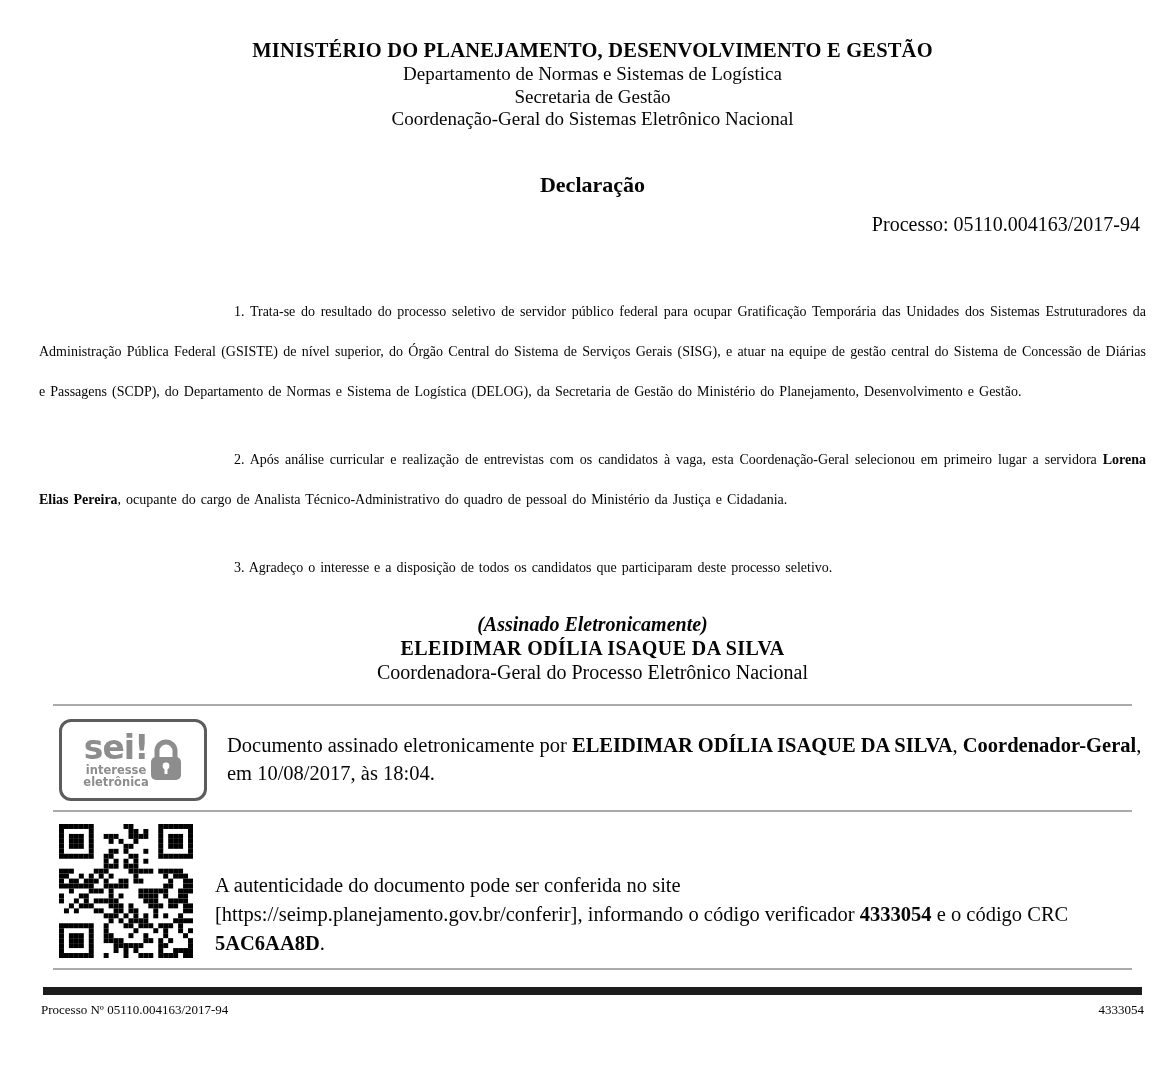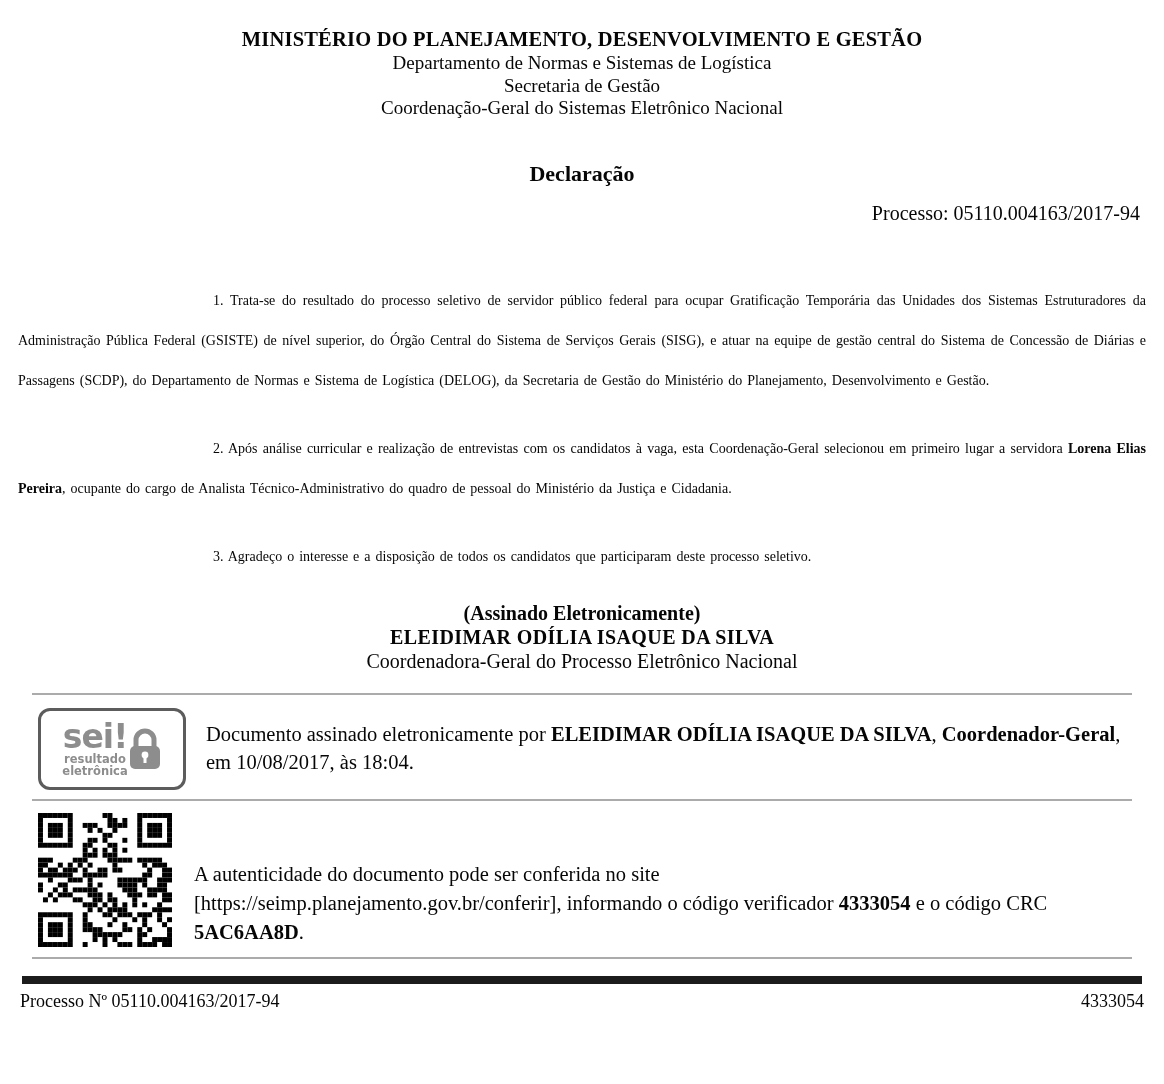--- a/index.html
+++ b/index.html
@@ -1,42 +1,42 @@
 <!DOCTYPE html>
 <html lang="pt-BR"><head>
 <meta charset="utf-8">
 <style>
   html,body{margin:0;padding:0;}
   body{
     width:1164px;height:1084px;background:#ffffff;overflow:hidden;
     font-family:"Liberation Serif","DejaVu Serif",serif;color:#060606;
     -webkit-font-smoothing:antialiased;
   }
-  .page{padding:26px 18px 0 18px;position:relative;}
+  .page{padding:37px 18px 0 18px;position:relative;margin-left:21px;}
 
   
   .doc-header{text-align:center;}
   .org-ministry{font-size:20.5px;font-weight:bold;line-height:26px;letter-spacing:.2px;}
   .org-line{font-size:19px;line-height:22.5px;}
 
   
   .doc-title{font-size:22px;font-weight:bold;text-align:center;margin:41px 0 0 0;}
   .process-line{font-size:20px;text-align:right;margin-top:15px;padding-right:6px;}
 
   
   .doc-body{margin-top:56px;}
   .doc-body p{
     margin:0;font-size:14px;line-height:40px;text-align:justify;
     text-indent:195px;word-spacing:1.5px;
   }
   .doc-body p + p{margin-top:28px;}
 
   
   .signature{ text-align:center;margin-top:24px;font-size:20px;line-height:24px;}
-  .sig-note{font-weight:bold;}
+  .sig-note{font-weight:bold;font-style:italic;}
   .sig-name{font-weight:bold;letter-spacing:.4px;}
 
   .divider{height:2px;background:#ababab;margin:0 14px;}
   .div-1{margin-top:20px;}
   .div-2{margin-top:9px;}
   .div-3{margin-top:5px;}
 
   
   .stamp-row{display:flex;align-items:center;margin:13px 0 9px 20px;}
   .sei-box{
@@ -62,21 +62,21 @@
   .qr-svg{flex:none;display:block;}
   .qr-text{
     margin:8px 0 0 22px;font-size:20.5px;line-height:29px;max-width:950px;
     white-space:pre-wrap;
   }
 
   
   .footer-bar{height:8px;background:#1c1c1c;margin:17px 4px 0 4px;}
   .footer-row{
     display:flex;justify-content:space-between;align-items:baseline;
-    font-size:18px;margin:7px 2px 0 2px;
+    font-size:13px;margin:7px 2px 0 2px;
   }
   b{font-weight:bold;}
 </style>
 </head>
 <body>
 
 <div class="page">
 
   <header class="doc-header">
     <div class="org-ministry">MINISTÉRIO DO PLANEJAMENTO, DESENVOLVIMENTO E GESTÃO</div>
@@ -100,21 +100,21 @@
     <div class="sig-name">ELEIDIMAR ODÍLIA ISAQUE DA SILVA</div>
     <div class="sig-role">Coordenadora-Geral do Processo Eletrônico Nacional</div>
   </div>
 
   <div class="divider div-1"></div>
 
   <section class="stamp-row">
     <div class="sei-box">
       <div class="sei-logo">
         <span class="sei-word">sei!</span>
-        <span class="sei-sub">resultado</span>
+        <span class="sei-sub">interesse</span>
         <span class="sei-sub">eletrônica</span>
       </div>
       <svg width="34" height="44" viewBox="0 0 34 44">
         <path d="M8 20 v-7 a9 9 0 0 1 18 0 v7" fill="none" stroke="#8d8d8d" stroke-width="5"></path>
         <rect x="2" y="19" width="30" height="23" rx="5" fill="#8d8d8d"></rect>
         <circle cx="17" cy="28" r="3.4" fill="#ffffff"></circle>
         <rect x="15.5" y="29" width="3" height="7" fill="#ffffff"></rect>
       </svg>
     </div>
     <p class="stamp-text">Documento assinado eletronicamente por <b>ELEIDIMAR ODÍLIA ISAQUE DA SILVA</b>, <b>Coordenador-Geral</b>, em 10/08/2017, às 18:04.</p>

